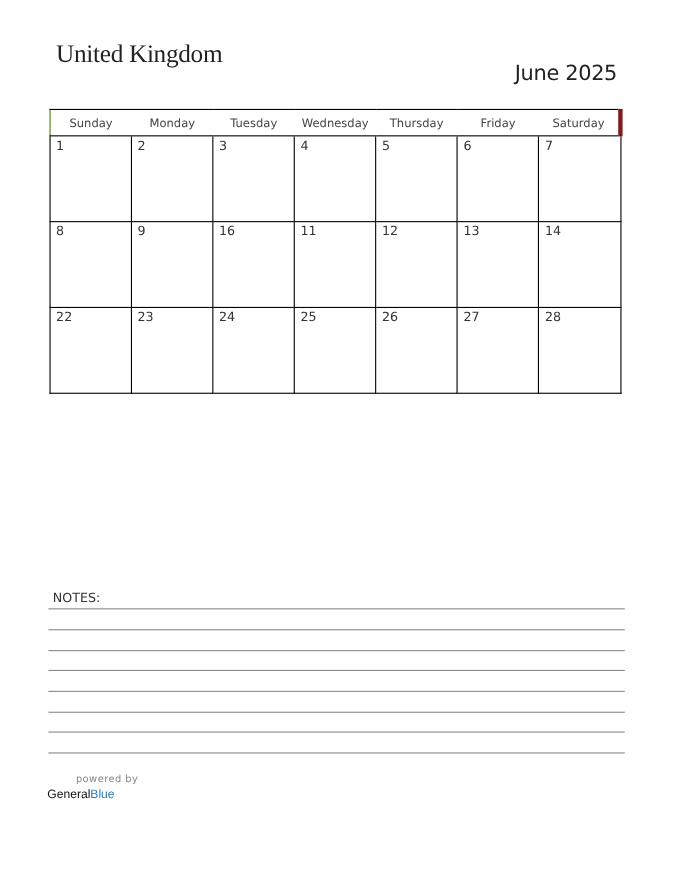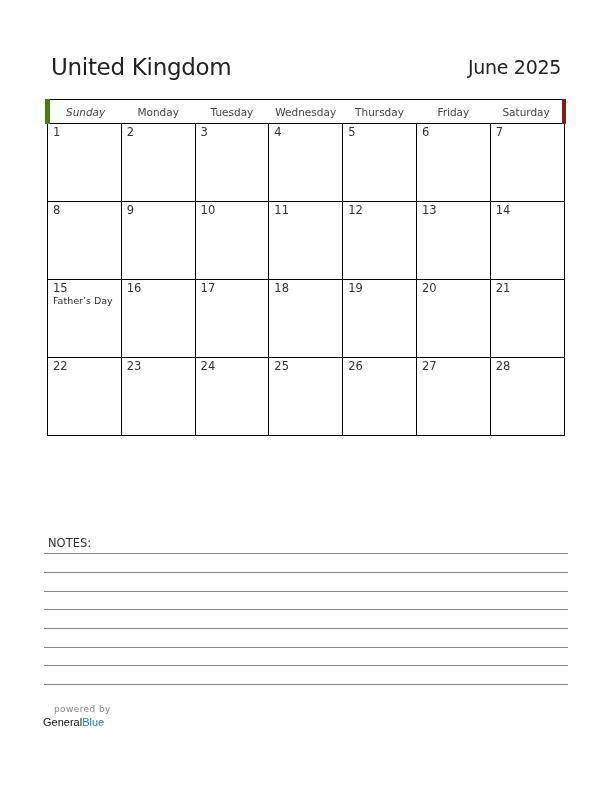--- a/index.html
+++ b/index.html
@@ -1,28 +1,28 @@
 <!DOCTYPE html>
 <html><head>
 <meta charset="utf-8">
 <style>
   html,body{margin:0;padding:0;background:#fff;}
   body{width:612px;height:792px;position:relative;overflow:hidden;font-family:"DejaVu Sans",sans-serif;color:#222;}
-  .title{position:absolute;left:51px;top:54px;font-size:23px;font-weight:normal;letter-spacing:-0.3px;}
+  .title{position:absolute;left:51px;top:36px;font-size:23px;font-weight:normal;letter-spacing:-0.3px;font-family:Liberation Serif, serif;}
   .month{position:absolute;right:51px;top:56px;font-size:19px;letter-spacing:-0.3px;}
   table{position:absolute;left:45px;top:99px;width:521px;border-collapse:collapse;table-layout:fixed;}
   th{height:23px;font-weight:normal;font-size:10.5px;color:#444;border-top:1px solid #000;border-bottom:1px solid #000;padding:0;}
-  th:first-child{border-left:5px solid #4d7c0f;font-style:italic;}
+  th:first-child{border-left:1px solid #4d7c0f;}
   th:last-child{border-right:4px solid #7f1d1d;}
   td{height:77px;border:1px solid #000;vertical-align:top;padding:0;}
   .daynum{display:block;font-size:11.5px;color:#333;padding:1px 0 0 5px;}
   .holiday{display:block;font-size:9.5px;color:#333;padding:0 0 0 5px;}
   .notes-label{position:absolute;left:48px;top:536px;font-size:11.5px;color:#333;}
   .line{position:absolute;left:44px;width:524px;height:1px;background:#8a8a8a;}
-  .powered{position:absolute;left:43px;top:704px;font-size:9px;color:#888;letter-spacing:0.4px;padding-left:11px;}
+  .powered{position:absolute;left:58px;top:704px;font-size:9px;color:#888;letter-spacing:0.4px;padding-left:11px;}
   .brand{position:absolute;left:43px;top:716px;font-size:11px;font-family:"Liberation Sans",sans-serif;}
   .brand .g{color:#111;}
   .brand .b{color:#2a7ac0;}
 </style>
 </head>
 <body>
 
 <div class="title">United Kingdom</div>
 <div class="month">June 2025</div>
 
@@ -63,57 +63,33 @@
         </td>
       </tr>
       <tr>
         <td>
           <span class="daynum">8</span>
         </td>
         <td>
           <span class="daynum">9</span>
         </td>
         <td>
-          <span class="daynum">10</span>
+          <span class="daynum">16</span>
         </td>
         <td>
           <span class="daynum">11</span>
         </td>
         <td>
           <span class="daynum">12</span>
         </td>
         <td>
           <span class="daynum">13</span>
         </td>
         <td>
           <span class="daynum">14</span>
-        </td>
-      </tr>
-      <tr>
-        <td>
-          <span class="daynum">15</span>
-          <span class="holiday">Father’s Day</span>
-        </td>
-        <td>
-          <span class="daynum">16</span>
-        </td>
-        <td>
-          <span class="daynum">17</span>
-        </td>
-        <td>
-          <span class="daynum">18</span>
-        </td>
-        <td>
-          <span class="daynum">19</span>
-        </td>
-        <td>
-          <span class="daynum">20</span>
-        </td>
-        <td>
-          <span class="daynum">21</span>
         </td>
       </tr>
       <tr>
         <td>
           <span class="daynum">22</span>
         </td>
         <td>
           <span class="daynum">23</span>
         </td>
         <td>

